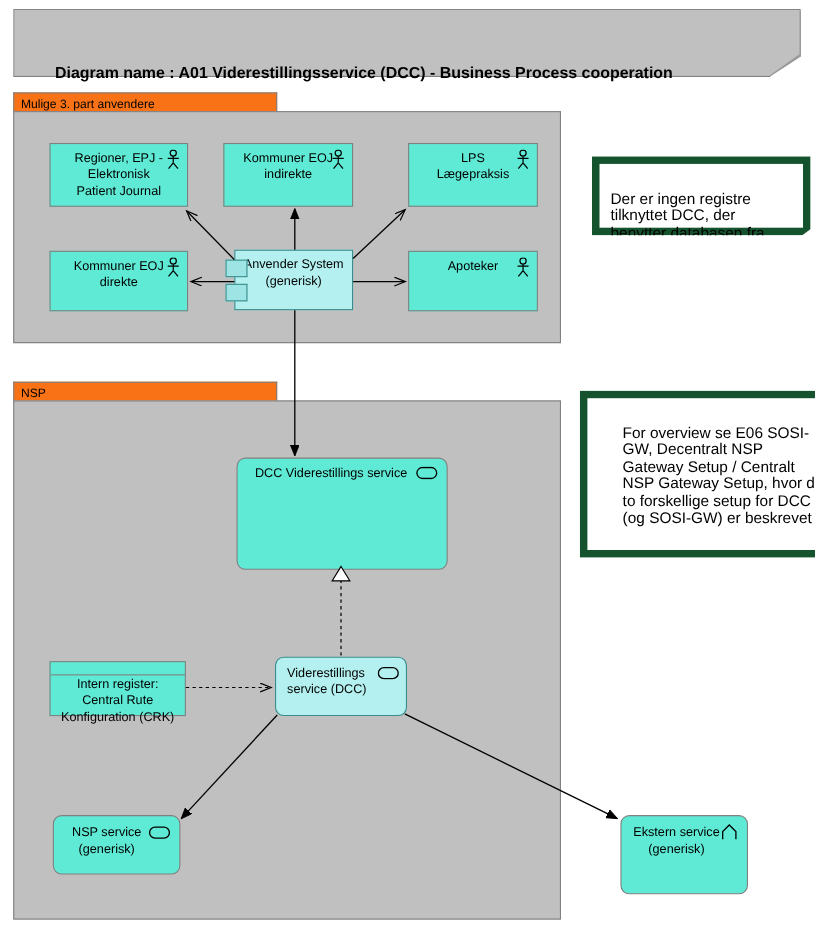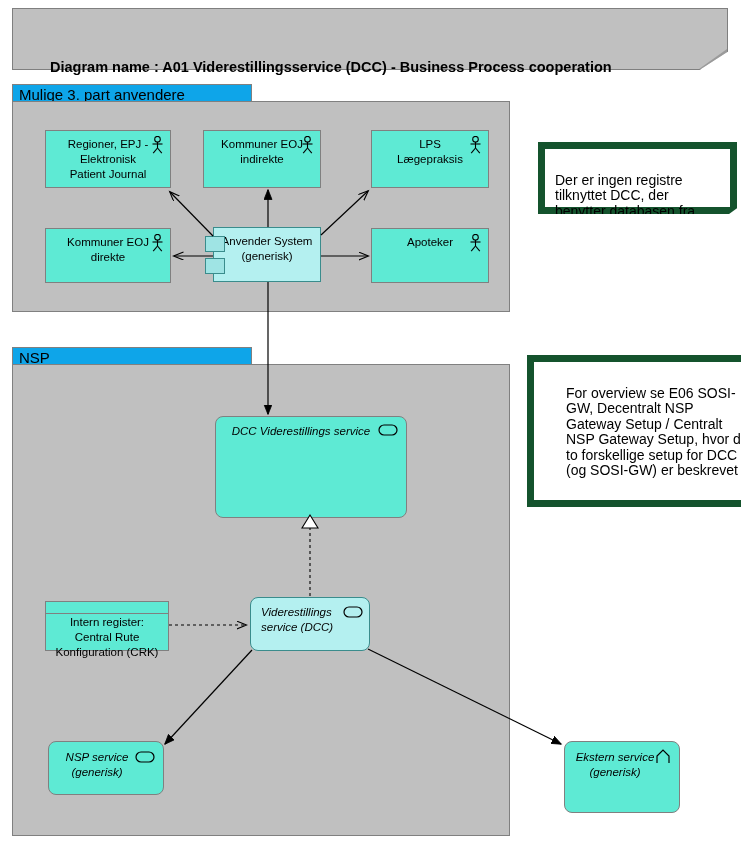--- a/index.html
+++ b/index.html
@@ -47,41 +47,41 @@
     margin-left: 28px;
   }
   .title-row { display: block; white-space: pre; }
 
   
   .group-body {
     background: #c0c0c0;
     border: 1px solid #808080;
   }
   .group-tab {
-    background: #0ea5e9;
+    background: #f97316;
     border: 1px solid #808080;
     border-bottom: none;
-    font-size: 15px;
+    font-size: 11px;
     color: #000;
     padding: 2px 0 0 6px;
     line-height: 16px;
     white-space: nowrap;
     overflow: hidden;
   }
 
   
   .node {
     background: #5eead4;
     border: 1px solid #808080;
     font-size: 11.5px;
     color: #000;
     line-height: 15px;
   }
   .node.blue { background: #b4f0f0; border-color: #3a8c8c; }
-  .node.rounded { border-radius: 8px; font-style: italic; }
+  .node.rounded { border-radius: 8px; }
   .node .label {
     position: absolute;
     left: 6px; right: 6px; top: 6px;
     text-align: center;
     white-space: pre-line;
   }
   .node.label-left .label { text-align: left; left: 10px; right: 26px; }
 
   
   .node-icon { position: absolute; right: 6px; top: 5px; }

